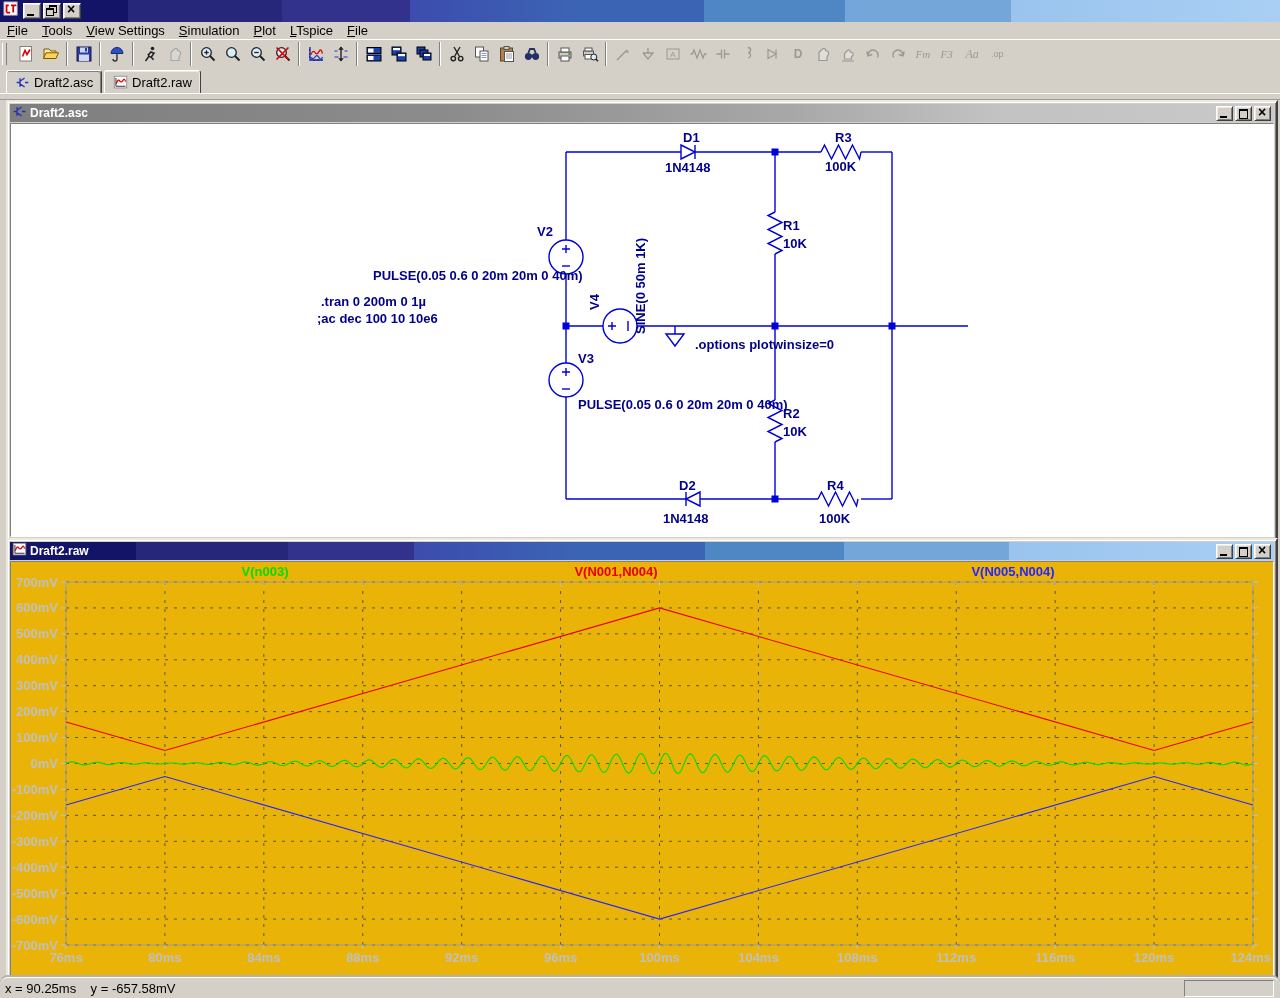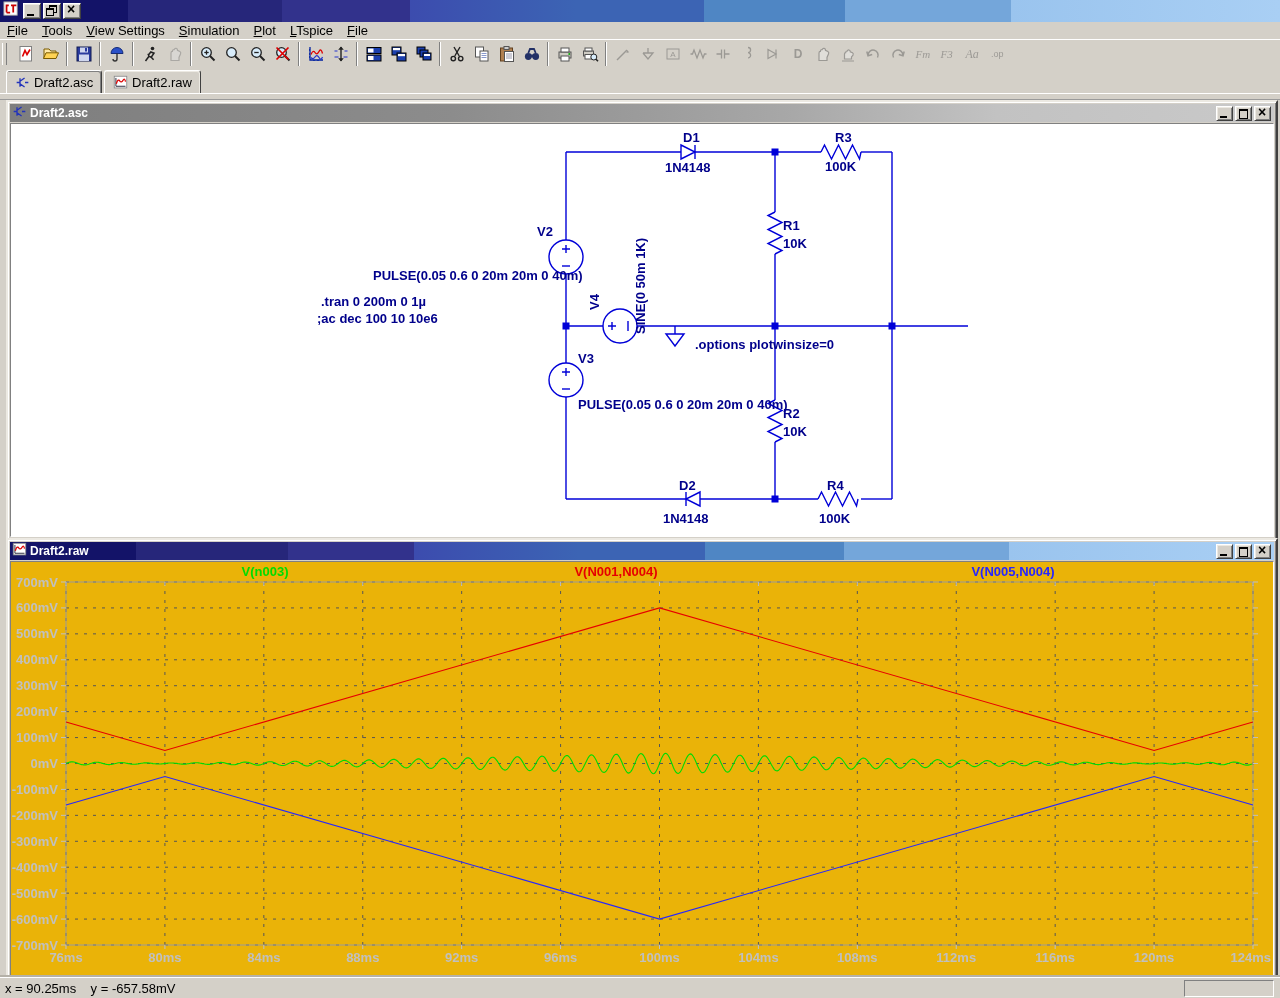--- a/index.html
+++ b/index.html
@@ -55,21 +55,21 @@
   .ctitle-inactive{background:linear-gradient(90deg,#7e7e7e 0%,#8c8c8c 35%,#a8a8a8 62%,#c2c2c2 78%,#c9c9c9 100%);}
   .ctitle-active{background:linear-gradient(90deg,#131368 0%,#131368 10%,#26267a 10%,#26267a 22%,
       #32328c 22%,#32328c 32%,#3c4cae 32%,#3c64b4 45%,#3c64b4 55%,#4f86c4 55%,
       #4f86c4 66%,#74a6da 66%,#74a6da 79%,#9ac4ee 79%,#a9cff4 100%);}
   .client{position:relative;margin:0 2px 2px 2px;border:1px solid;border-color:#808080 #fff #fff #808080;}
   #schem-client{height:412px;background:#ffffff;}
   #wave-client{height:414px;background:#eab308;}
   #schem-svg,#wave-svg{position:absolute;left:0;top:0;}
   
   .statusbar{position:absolute;left:0;top:977px;width:1280px;height:21px;background:#d4d0c8;
-    border-top:1px solid #fff;box-shadow:0 -2px 0 #b5b1a8;display:flex;align-items:center;font-size:13px;color:#000;}
+    border-top:1px solid #fff;box-shadow:0 -2px 0 #b5b1a8;display:flex;align-items:center;font-size:13px;color:#000;border-radius:8px;}
   .status-text{padding-left:5px;white-space:pre;flex:1;}
   .status-panel{width:88px;height:15px;margin-right:6px;border:1px solid;border-color:#808080 #fff #fff #808080;}
 </style>
 </head>
 <body>
 
 <div class="titlebar">
   <span class="ticon" id="app-icon"><svg width="16" height="16" viewBox="0 0 18 18">
         <rect x="1" y="1" width="15" height="15" fill="#fff" stroke="#999"></rect>
         <path d="M4 13 V5 h2.5 M4 13 h4 M9 5 h6 M11.5 5 v8" stroke="#c00" stroke-width="2" fill="none"></path>

